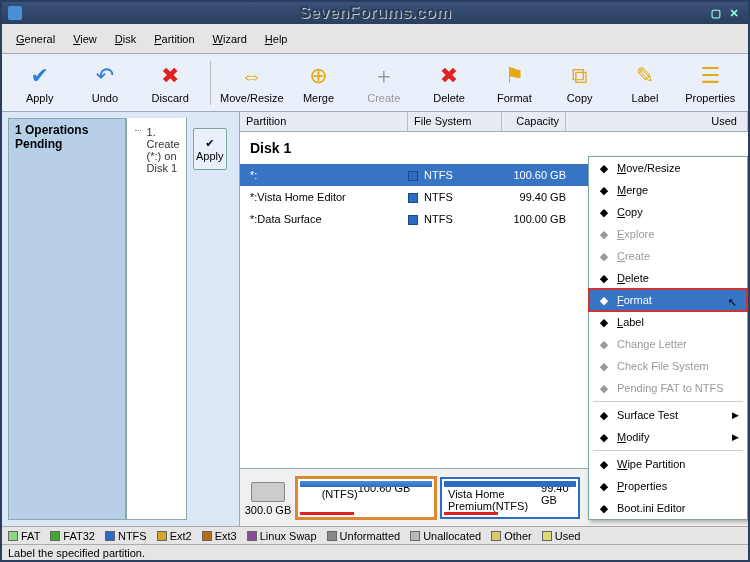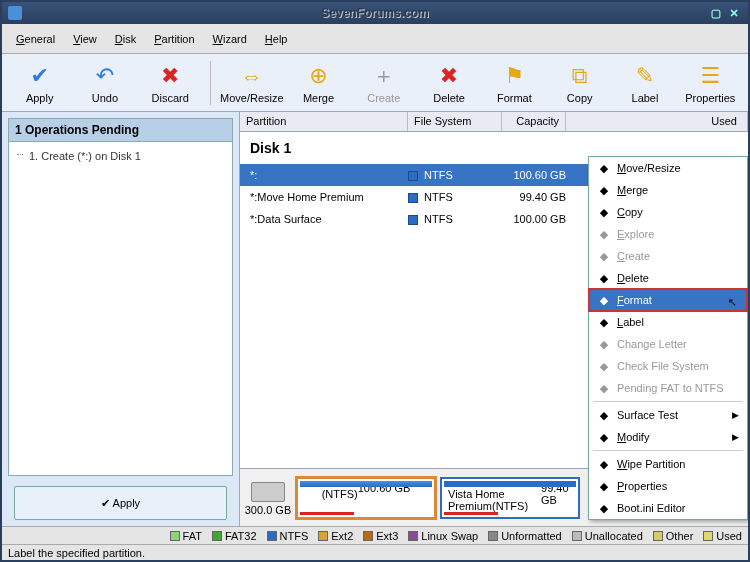--- a/index.html
+++ b/index.html
@@ -1,37 +1,37 @@
 <!DOCTYPE html>
 <html><head>
 <meta charset="utf-8">
 <style>
 * { margin: 0; padding: 0; box-sizing: border-box; font-family: "Segoe UI", Tahoma, sans-serif; font-size: 11px; }
 body { background: #d4d0c8; width: 750px; height: 562px; overflow: hidden; border: 2px solid #2a3f5f; }
 .titlebar { background: linear-gradient(#3a5278, #2a3f5f); height: 22px; display: flex; align-items: center; padding: 0 6px; color: #fff; font-weight: bold; font-size: 12px; }
 .titlebar .ti { width: 14px; height: 14px; background: #4a90d9; border-radius: 2px; margin-right: 6px; }
-.titlebar .wm { margin-left: auto; color: #234; font-size: 12px; text-shadow: 1px 1px #fff; opacity: .7; }
+.titlebar .wm { margin-left: auto; color: #234; font-size: 17px; text-shadow: 1px 1px #fff; opacity: .7; }
 .titlebar .ctl { margin-left: auto; display: flex; gap: 2px; }
 .titlebar .ctl span { width: 16px; text-align: center; cursor: pointer; color:#8fd; }
 .menubar { background: #e5e5e5; height: 30px; display: flex; align-items: center; padding: 0 6px; gap: 2px; border-bottom: 1px solid #aaa; }
 .menubar span { padding: 2px 8px; cursor: pointer; }
 .menubar span u { text-decoration: underline; }
 .toolbar { background: #eaf0fa; height: 58px; display: flex; align-items: center; padding: 0 8px; gap: 6px; border-bottom: 1px solid #9ab; }
 .tbtn { display: flex; flex-direction: column; align-items: center; width: 62px; cursor: pointer; padding: 2px; border-radius: 3px; }
 .tbtn.disabled { color: #999; }
 .tbtn .ico { width: 28px; height: 28px; margin-bottom: 2px; display:flex; align-items:center; justify-content:center; font-size:22px; }
 .tsep { width: 1px; height: 44px; background: #bbb; margin: 0 4px; }
 .main { display: flex; height: 414px; }
-.sidebar { width: 238px; background: #dce8f7; border-right: 1px solid #9ab; padding: 6px; display: flex; flex-direction: column; }
+.sidebar { width: 238px; background: #dce8f7; border-right: 1px solid #9ab; padding: 6px; display: flex; }
 .sidehdr { background: #b8cfe8; border: 1px solid #8aa; padding: 4px 6px; font-weight: bold; font-size: 12px; }
 .sidebody { background: #fff; border: 1px solid #8aa; border-top: none; flex: 1; padding: 6px; }
 .sidebody .op { color: #333; padding: 2px 0 2px 14px; position: relative; }
 .sidebody .op::before { content: ""; position: absolute; left: 2px; top: 6px; width: 6px; border-top: 1px dotted #888; }
 .sidebtns { display: flex; gap: 12px; padding: 10px 6px 0; }
-.sidebtns button { flex: 1; height: 34px; background: #e8f0fa; border: 1px solid #7a9; border-radius: 2px; cursor: pointer; }
+.sidebtns button { flex: 1; height: 42px; background: #e8f0fa; border: 1px solid #7a9; border-radius: 2px; cursor: pointer; }
 .content { flex: 1; background: #fff; display: flex; flex-direction: column; position: relative; }
 .colhdr { display: flex; background: #e8ecf2; border-bottom: 1px solid #9ab; height: 20px; }
 .colhdr span { padding: 3px 6px; border-right: 1px solid #bbb; }
 .c1 { width: 168px; } .c2 { width: 94px; } .c3 { width: 64px; text-align: right; } .c4 { flex: 1; text-align: right; padding-right:10px !important; }
 .disktitle { font-weight: bold; font-size: 14px; padding: 8px 10px; }
 .row { display: flex; height: 22px; align-items: center; padding: 0 10px; }
 .row.sel { background: #3774c4; color: #fff; }
 .row .pn { width: 158px; } .row .fs { width: 94px; } .row .cap { width: 64px; text-align: right; } .row .used { flex:1; text-align:right; }
 .fsbox { display: inline-block; width: 10px; height: 10px; background: #2b6cc4; border: 1px solid #1a4a8a; margin-right: 6px; vertical-align: middle; }
 .diskmap { display: flex; align-items: center; height: 58px; border-top: 1px solid #9ab; padding: 4px; gap: 4px; background:#f0f0f0; margin-top:auto;}
@@ -44,21 +44,21 @@
 .seg .ured { position:absolute; bottom:2px; left:2px; width:40%; height:3px; background:#d22;}
 .seg1 { width: 140px; } .seg2 { width: 140px; }
 .ctxmenu { position: absolute; right: 0; top: 44px; width: 160px; background: #fff; border: 1px solid #7a9; box-shadow: 2px 2px 4px rgba(0,0,0,.3); z-index: 10; }
 .ctxmenu .mi { display: flex; align-items: center; height: 22px; padding: 0 8px; cursor: pointer; gap: 6px; position:relative;}
 .ctxmenu .mi.disabled { color: #999; }
 .ctxmenu .mi.sel { background: #3774c4; color: #fff; }
 .ctxmenu .mi.boxed { outline: 2px solid #c33; outline-offset: -1px; z-index:2;}
 .ctxmenu .mi .arw { margin-left: auto; font-size: 9px; }
 .ctxmenu .mi .ico { width: 14px; height: 14px; display:inline-flex; align-items:center; justify-content:center; font-size:11px;}
 .ctxmenu .sep { height: 1px; background: #ccc; margin: 2px 4px; }
-.legend { background: #e5e5e5; height: 18px; display: flex; align-items: center; padding: 0 6px; gap: 10px; border-top: 1px solid #aaa; font-size:10px; overflow:hidden;justify-content:flex-end;}
+.legend { background: #e5e5e5; height: 18px; display: flex; align-items: center; padding: 0 6px; gap: 10px; border-top: 1px solid #aaa; font-size:10px; overflow:hidden;}
 .legend span { display: flex; align-items: center; gap: 3px; white-space:nowrap;}
 .lb { width: 10px; height: 10px; border: 1px solid #666; }
 .status { background: #e5e5e5; height: 18px; padding: 2px 6px; border-top: 1px solid #aaa; }
 .cursor { position:absolute; right:10px; top:7px; font-size:11px; color:#000;}
 </style>
 </head>
 <body>
 
 <div class="titlebar">
   <span class="ti"></span>
@@ -146,21 +146,21 @@
     </div>
     <div class="disktitle">Disk 1</div>
     <div id="rows">
         <div class="row sel">
           <span class="pn">*:</span>
           <span class="fs"><span class="fsbox"></span>NTFS</span>
           <span class="cap">100.60 GB</span>
           <span class="used"></span>
         </div>
         <div class="row">
-          <span class="pn">*:Move Home Premium</span>
+          <span class="pn">*:Vista Home Editor</span>
           <span class="fs"><span class="fsbox"></span>NTFS</span>
           <span class="cap">99.40 GB</span>
           <span class="used"></span>
         </div>
         <div class="row">
           <span class="pn">*:Data Surface</span>
           <span class="fs"><span class="fsbox"></span>NTFS</span>
           <span class="cap">100.00 GB</span>
           <span class="used"></span>
         </div>

